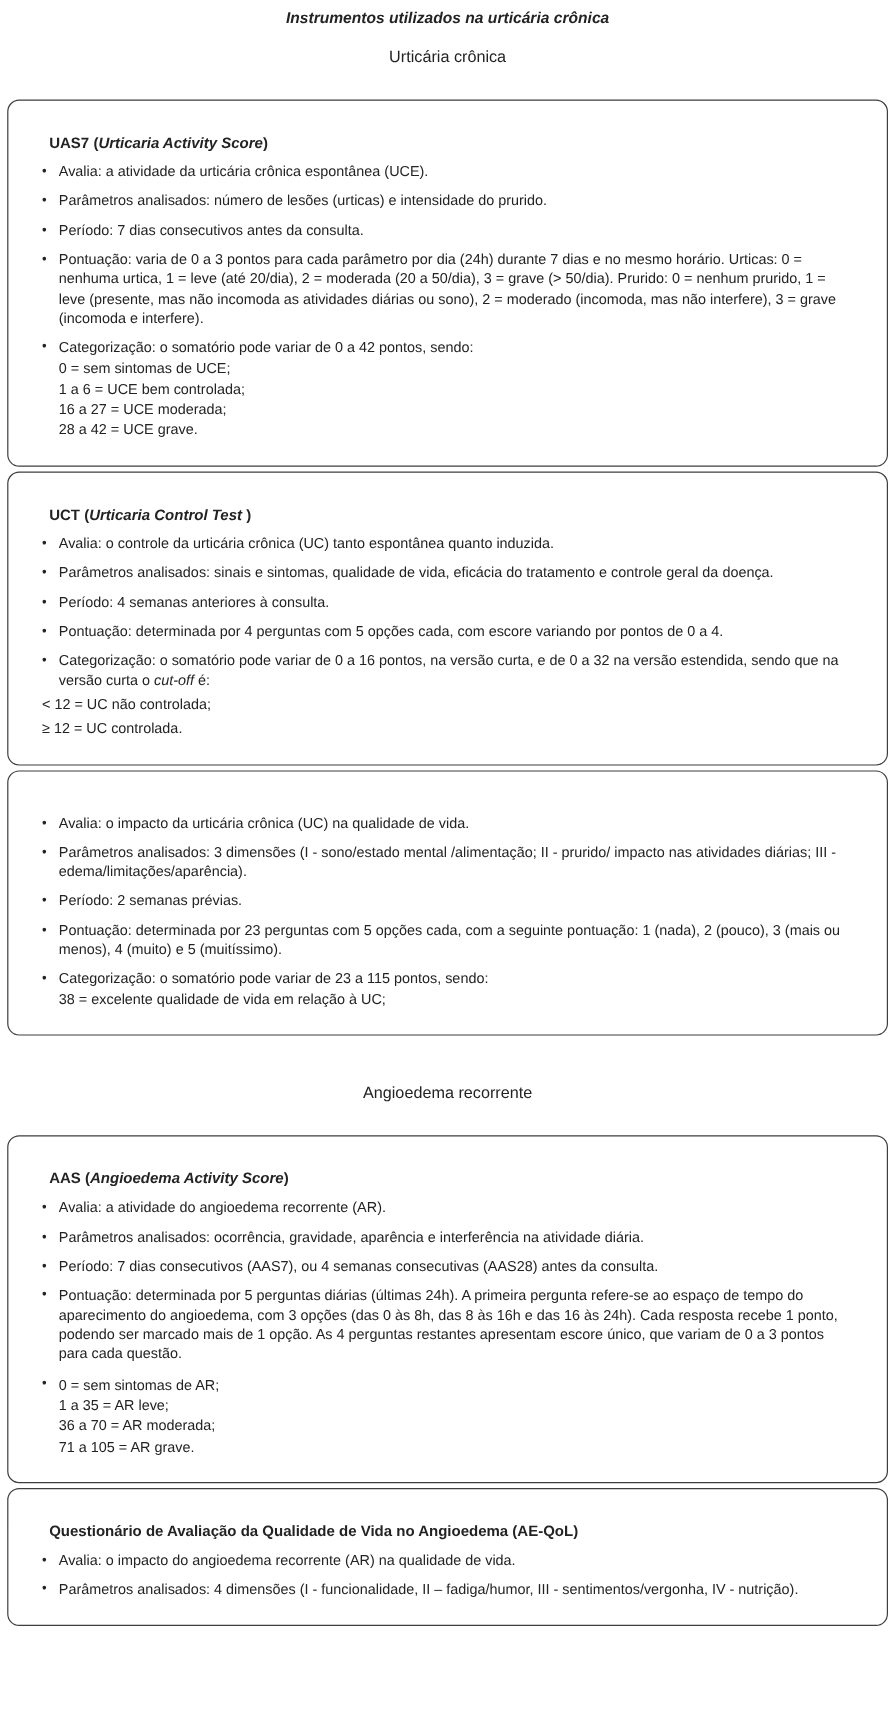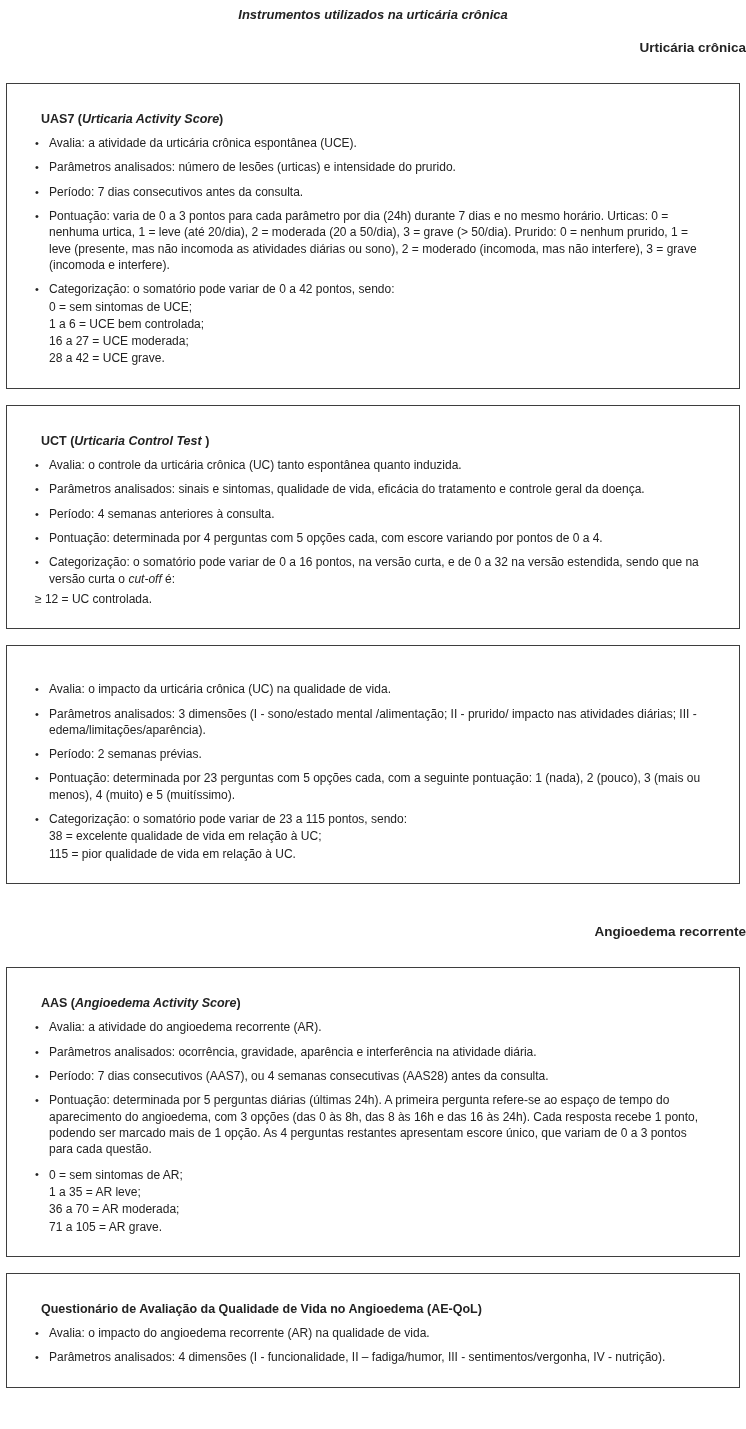--- a/index.html
+++ b/index.html
@@ -15,34 +15,34 @@
     padding-top: 7px;
   }
   .page-title {
     text-align: center;
     font-weight: bold;
     font-style: italic;
     font-size: 13px;
     line-height: 1.2;
   }
   .section-heading {
-    text-align: right;
-    font-weight: bold;
+    text-align: center;
+    font-weight: normal;
     font-size: 13.5px;
     line-height: 1.2;
     margin-top: 17px;
     margin-bottom: 27px;
   }
   .box + .section-heading {
     margin-top: 40px;
   }
   .box {
     border: 1.5px solid #3e3e3e;
-    border-radius: 0;
-    margin: 0 6px 16px 6px;
+    border-radius: 10px;
+    margin: 0 6px 4px 6px;
     padding: 27px 28px 21px 26px;
     background: #ffffff;
     box-sizing: border-box;
   }
   .box-title {
     font-weight: bold;
     font-size: 12.5px;
     line-height: 1.3;
     margin: 0 0 3px 8px;
   }
@@ -121,20 +121,21 @@
           <div class="btext"><span>Período: 4 semanas anteriores à consulta.</span></div>
         </div>
         <div class="bullet">
           <span class="dot">•</span>
           <div class="btext"><span>Pontuação: determinada por 4 perguntas com 5 opções cada, com escore variando por pontos de 0 a 4.</span></div>
         </div>
         <div class="bullet">
           <span class="dot">•</span>
           <div class="btext"><span>Categorização: o somatório pode variar de 0 a 16 pontos, na versão curta, e de 0 a 32 na versão estendida, sendo que na versão curta o </span><span class="it">cut-off</span><span> é:</span></div>
         </div>
+        <div class="loose-line">&lt; 12 = UC não controlada;</div>
         <div class="loose-line">≥ 12 = UC controlada.</div>
       </div>
       <div class="box">
         <div class="bullet">
           <span class="dot">•</span>
           <div class="btext"><span>Avalia: o impacto da urticária crônica (UC) na qualidade de vida.</span></div>
         </div>
         <div class="bullet">
           <span class="dot">•</span>
           <div class="btext"><span>Parâmetros analisados: 3 dimensões (I - sono/estado mental /alimentação; II - prurido/ impacto nas atividades diárias; III - edema/limitações/aparência).</span></div>
@@ -142,21 +143,21 @@
         <div class="bullet">
           <span class="dot">•</span>
           <div class="btext"><span>Período: 2 semanas prévias.</span></div>
         </div>
         <div class="bullet">
           <span class="dot">•</span>
           <div class="btext"><span>Pontuação: determinada por 23 perguntas com 5 opções cada, com a seguinte pontuação: 1 (nada), 2 (pouco), 3 (mais ou menos), 4 (muito) e 5 (muitíssimo).</span></div>
         </div>
         <div class="bullet">
           <span class="dot">•</span>
-          <div class="btext"><span>Categorização: o somatório pode variar de 23 a 115 pontos, sendo:</span><div class="subline">38 = excelente qualidade de vida em relação à UC;</div><div class="subline">115 = pior qualidade de vida em relação à UC.</div></div>
+          <div class="btext"><span>Categorização: o somatório pode variar de 23 a 115 pontos, sendo:</span><div class="subline">38 = excelente qualidade de vida em relação à UC;</div></div>
         </div>
       </div>
       <div class="section-heading">Angioedema recorrente</div>
       <div class="box">
         <div class="box-title"><span>AAS (</span><span class="it">Angioedema Activity Score</span><span>)</span></div>
         <div class="bullet">
           <span class="dot">•</span>
           <div class="btext"><span>Avalia: a atividade do angioedema recorrente (AR).</span></div>
         </div>
         <div class="bullet">

